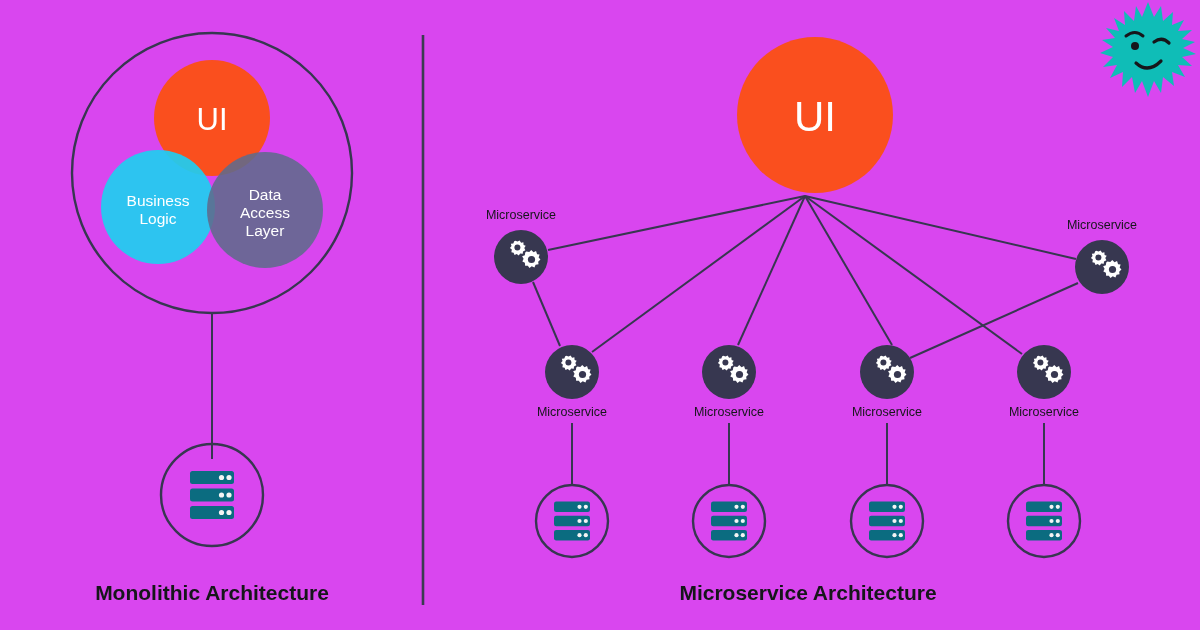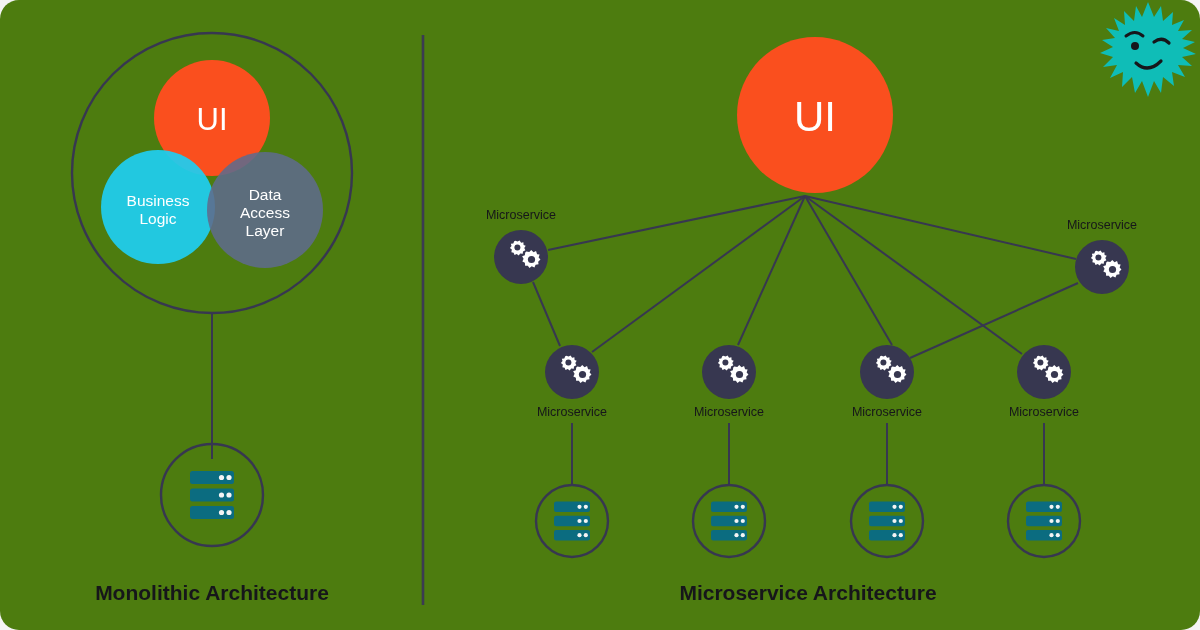--- a/index.html
+++ b/index.html
@@ -5,24 +5,23 @@
 <style>
   html, body {
     margin: 0;
     padding: 0;
     background: #f4f4f4;
   }
   #canvas {
     position: relative;
     width: 1200px;
     height: 630px;
-    background: #4d7c0f;
+    background: #d946ef;
     overflow: hidden;
     font-family: "Liberation Sans", sans-serif;
-    border-radius: 19px;
   }
   #diagram {
     position: absolute;
     top: 0;
     left: 0;
     width: 1200px;
     height: 630px;
     display: block;
   }
   .caption {

